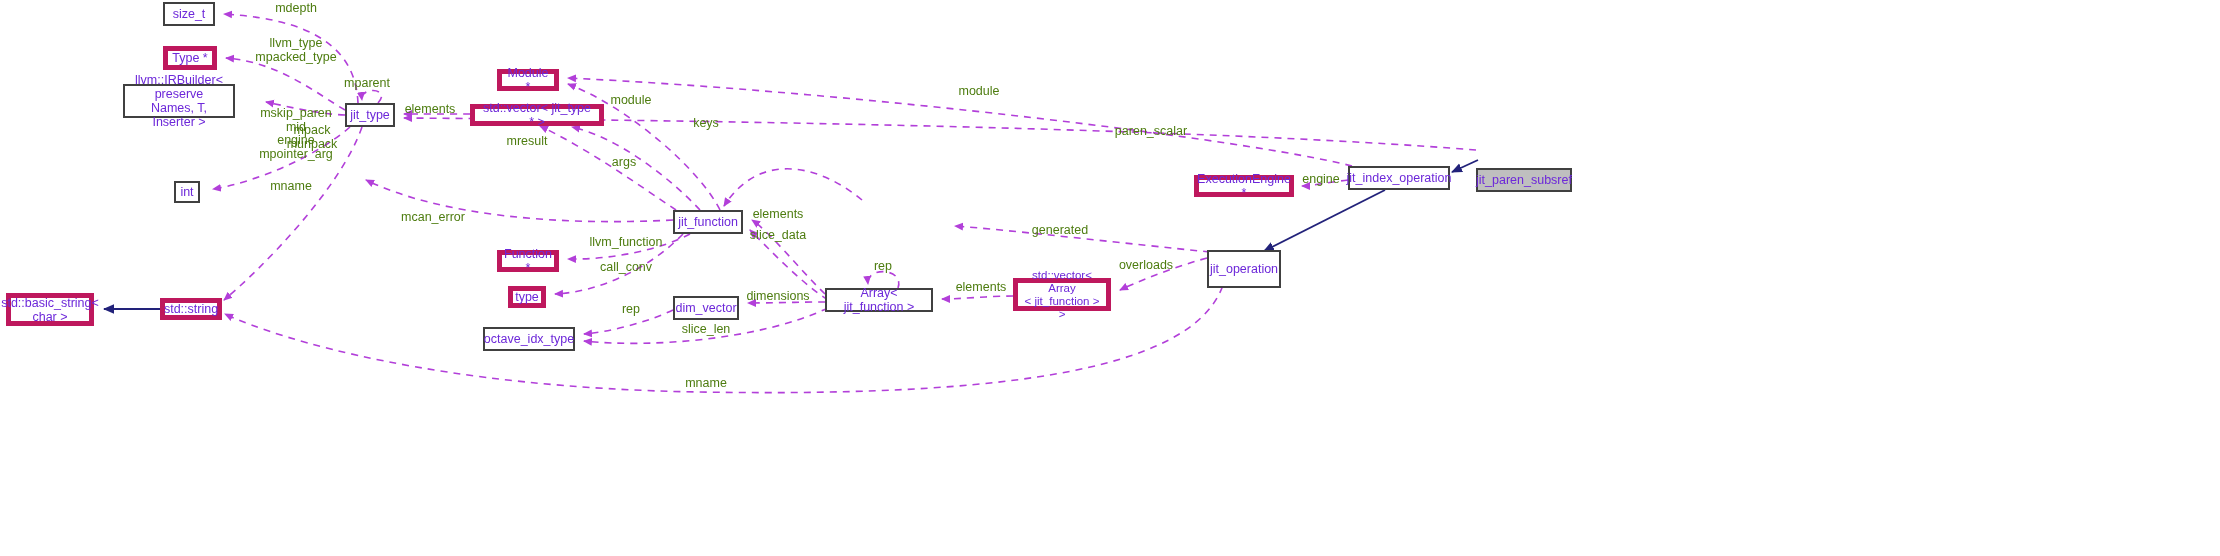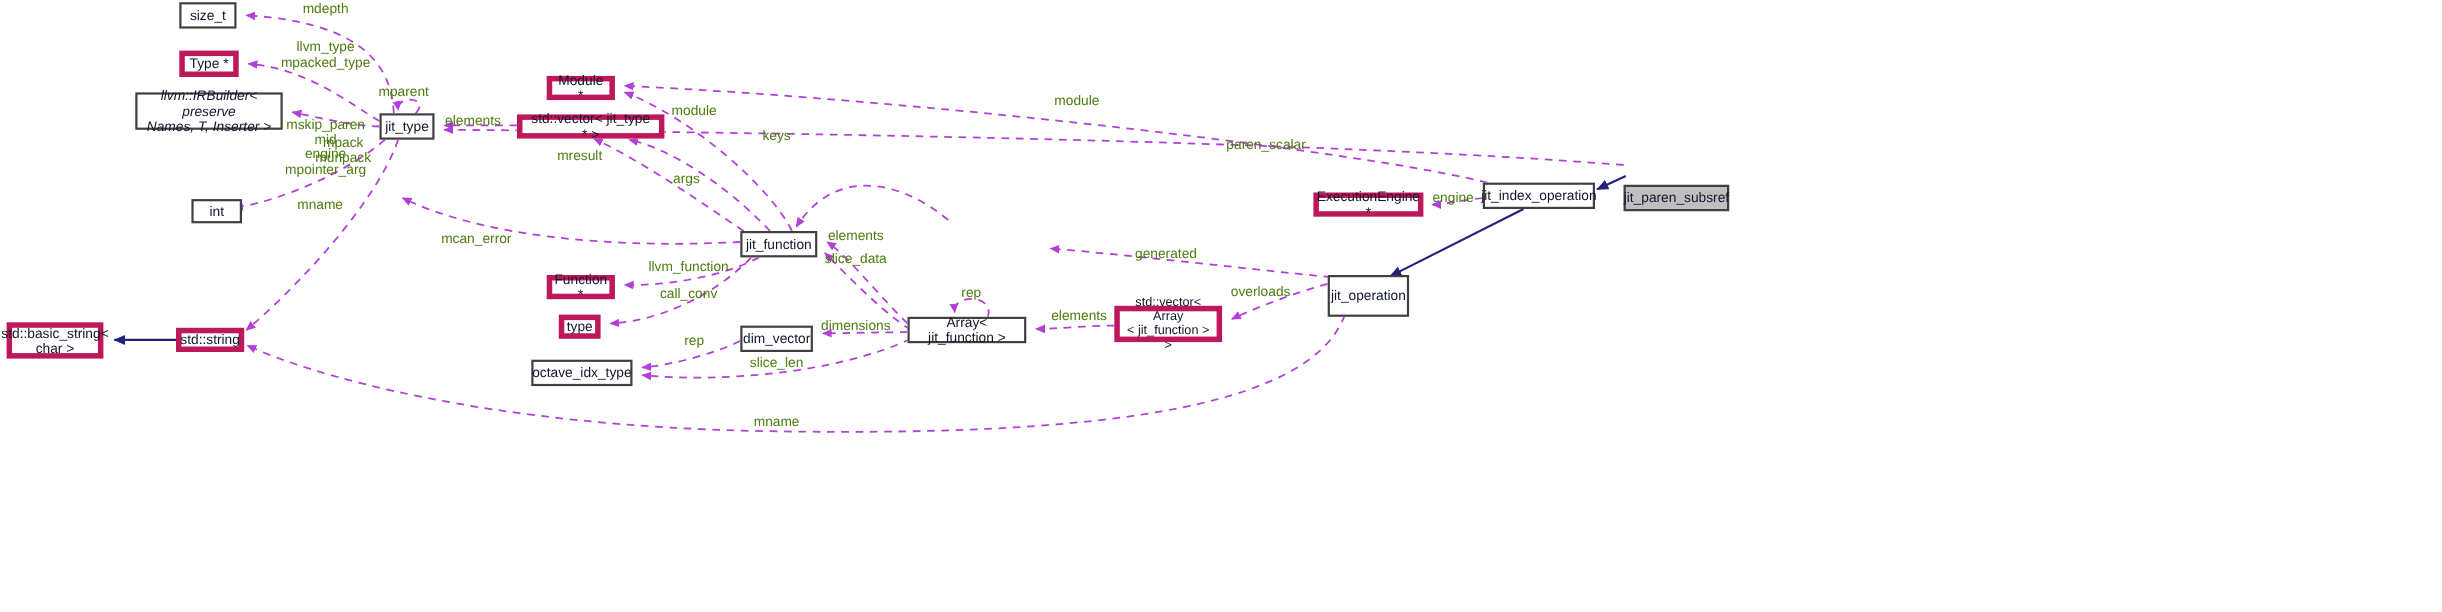--- a/index.html
+++ b/index.html
@@ -27,21 +27,21 @@
   }
   .node {
     position: absolute;
     box-sizing: border-box;
     display: flex;
     align-items: center;
     justify-content: center;
     text-align: center;
     font-size: 12.5px;
     line-height: 14px;
-    color: #0f172a;
+    color: #6d28d9;
     background: #ffffff;
     white-space: pre-line;
     padding: 1px 4px;
   }
   .node.thin {
     border: 5px solid #be185d;
   }
   .node.thick {
     border: 2px solid #404040;
   }
@@ -139,26 +139,26 @@
       <path d="M1385,190 L1264,251"></path>
 
       <path d="M160,309 L104,309"></path>
     </g>
   </svg>
 
   <div class="node thick" style="left:163px; top:2px; width:52px; height:24px;">size_t</div>
 
   <div class="node thin" style="left:163px; top:46px; width:54px; height:24px;">Type *</div>
 
-  <div class="node thick" style="left:123px; top:84px; width:134px; height:34px;font-style:italic;">llvm::IRBuilder&lt; preserve
+  <div class="node thick" style="left:123px; top:84px; width:112px; height:34px;">llvm::IRBuilder&lt; preserve
 Names, T, Inserter &gt;</div>
 
   <div class="node thick" style="left:345px; top:103px; width:50px; height:24px;">jit_type</div>
 
-  <div class="node thick" style="left:174px; top:181px; width:46px; height:22px;">int</div>
+  <div class="node thick" style="left:174px; top:181px; width:26px; height:22px;">int</div>
 
   <div class="node thin" style="left:470px; top:104px; width:134px; height:22px;">std::vector&lt; jit_type * &gt;</div>
 
   <div class="node thin" style="left:497px; top:69px; width:62px; height:22px;">Module *</div>
 
   <div class="node thick" style="left:673px; top:210px; width:70px; height:24px;">jit_function</div>
 
 
   <div class="node thin" style="left:497px; top:250px; width:62px; height:22px;">Function *</div>
 

